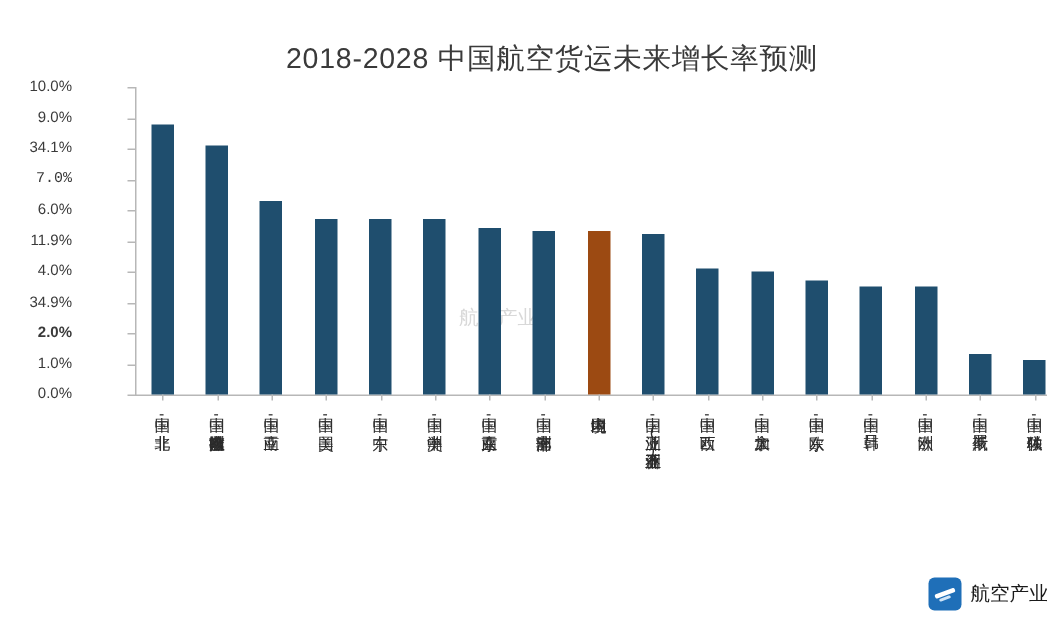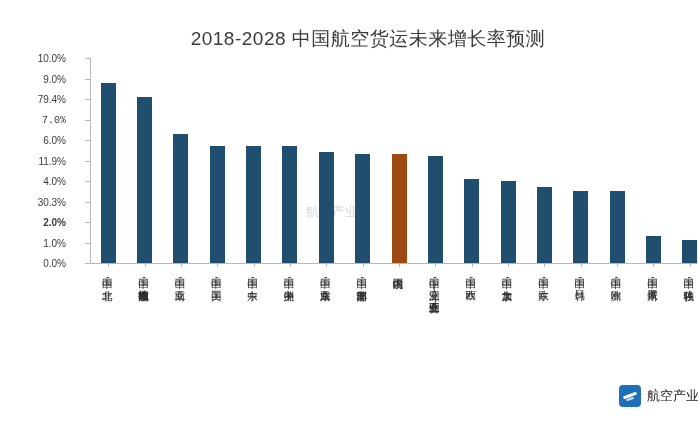--- a/index.html
+++ b/index.html
@@ -72,21 +72,21 @@
   #axis-line-x {
     position: absolute;
     left: 62px;
     top: 263px;
     width: 618px;
     height: 1px;
     background: #b7b7b7;
   }
   .ytick-label {
     position: absolute;
-    right: 660px;
+    right: 678px;
     width: 48px;
     text-align: right;
     font-size: 10px;
     color: #3a3a3a;
     transform: translateY(-50%);
   }
   .ytick-mark {
     position: absolute;
     left: 57px;
     width: 5px;
@@ -180,31 +180,31 @@
   <div id="axis-line-y"></div>
   <div id="axis-line-x"></div>
 
   <div id="yticks">
       <div class="ytick-label" style="top: 263px;">0.0%</div>
       <div class="ytick-mark" style="top: 263px;"></div>
       <div class="ytick-label" style="top: 242.5px;">1.0%</div>
       <div class="ytick-mark" style="top: 242.5px;"></div>
       <div class="ytick-label" style="top: 222px; font-weight: bold;">2.0%</div>
       <div class="ytick-mark" style="top: 222px;"></div>
-      <div class="ytick-label" style="top: 201.5px;">30.3%</div>
+      <div class="ytick-label" style="top: 201.5px;">34.9%</div>
       <div class="ytick-mark" style="top: 201.5px;"></div>
       <div class="ytick-label" style="top: 181px;">4.0%</div>
       <div class="ytick-mark" style="top: 181px;"></div>
       <div class="ytick-label" style="top: 160.5px;">11.9%</div>
       <div class="ytick-mark" style="top: 160.5px;"></div>
       <div class="ytick-label" style="top: 140px;">6.0%</div>
       <div class="ytick-mark" style="top: 140px;"></div>
       <div class="ytick-label" style="top: 119.5px; font-family: Liberation Mono, monospace;">7.0%</div>
       <div class="ytick-mark" style="top: 119.5px;"></div>
-      <div class="ytick-label" style="top: 99px;">79.4%</div>
+      <div class="ytick-label" style="top: 99px;">34.1%</div>
       <div class="ytick-mark" style="top: 99px;"></div>
       <div class="ytick-label" style="top: 78.5px;">9.0%</div>
       <div class="ytick-mark" style="top: 78.5px;"></div>
       <div class="ytick-label" style="top: 58px;">10.0%</div>
       <div class="ytick-mark" style="top: 58px;"></div>
     </div>
   <div id="plot">
       <div class="bar" style="left: 10.6765px; width: 15px; height: 180.4px;"></div>
       <div class="bar" style="left: 47.0294px; width: 15px; height: 166.05px;"></div>
       <div class="bar" style="left: 83.3824px; width: 15px; height: 129.15px;"></div>

